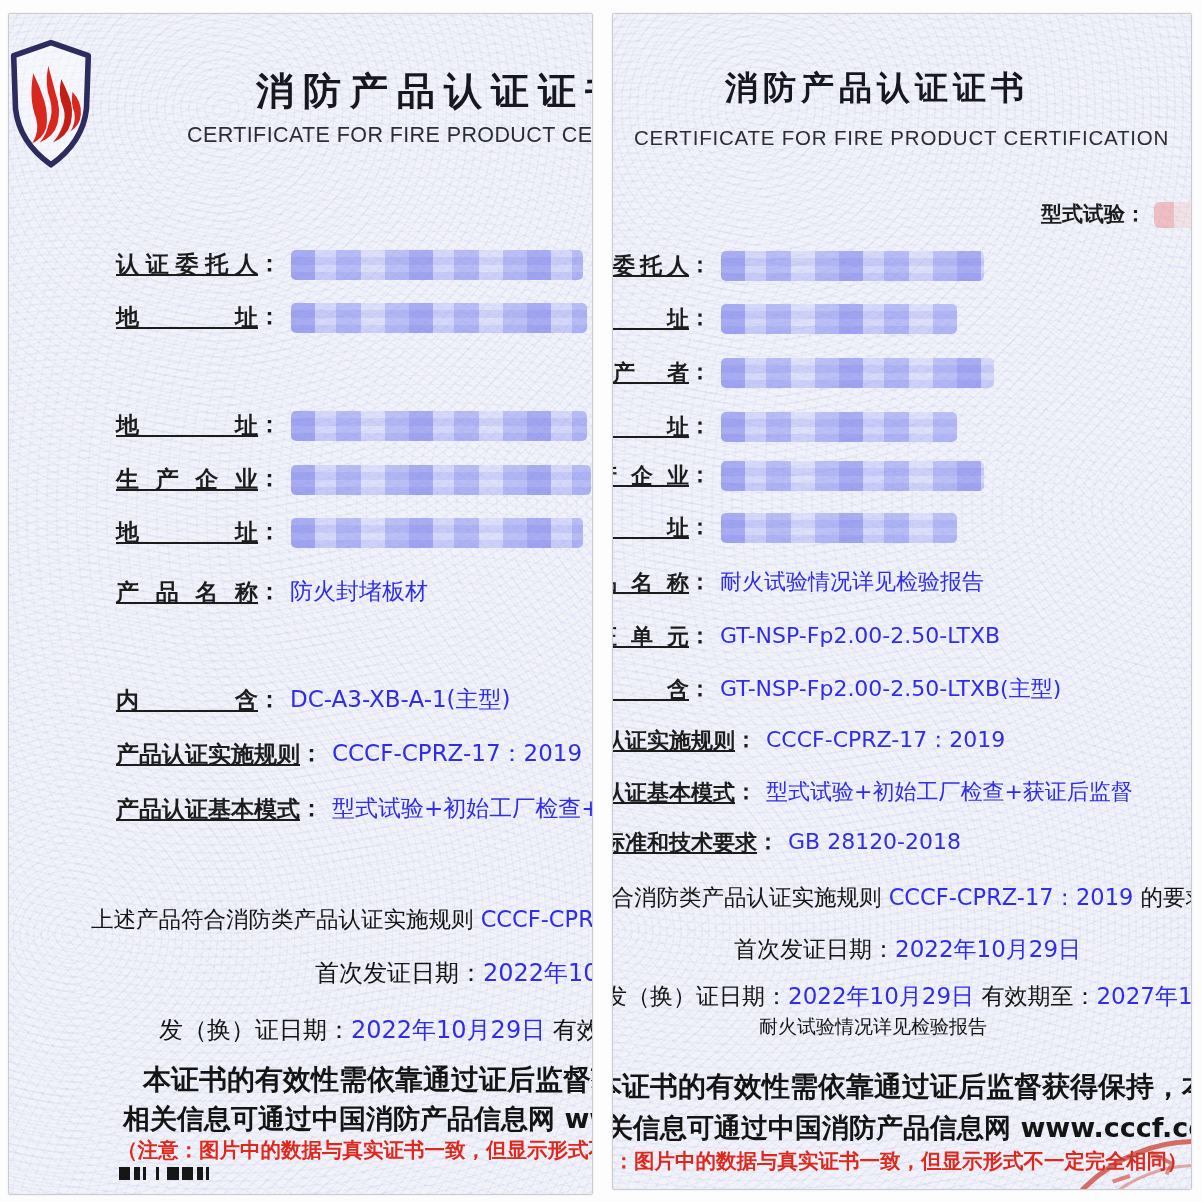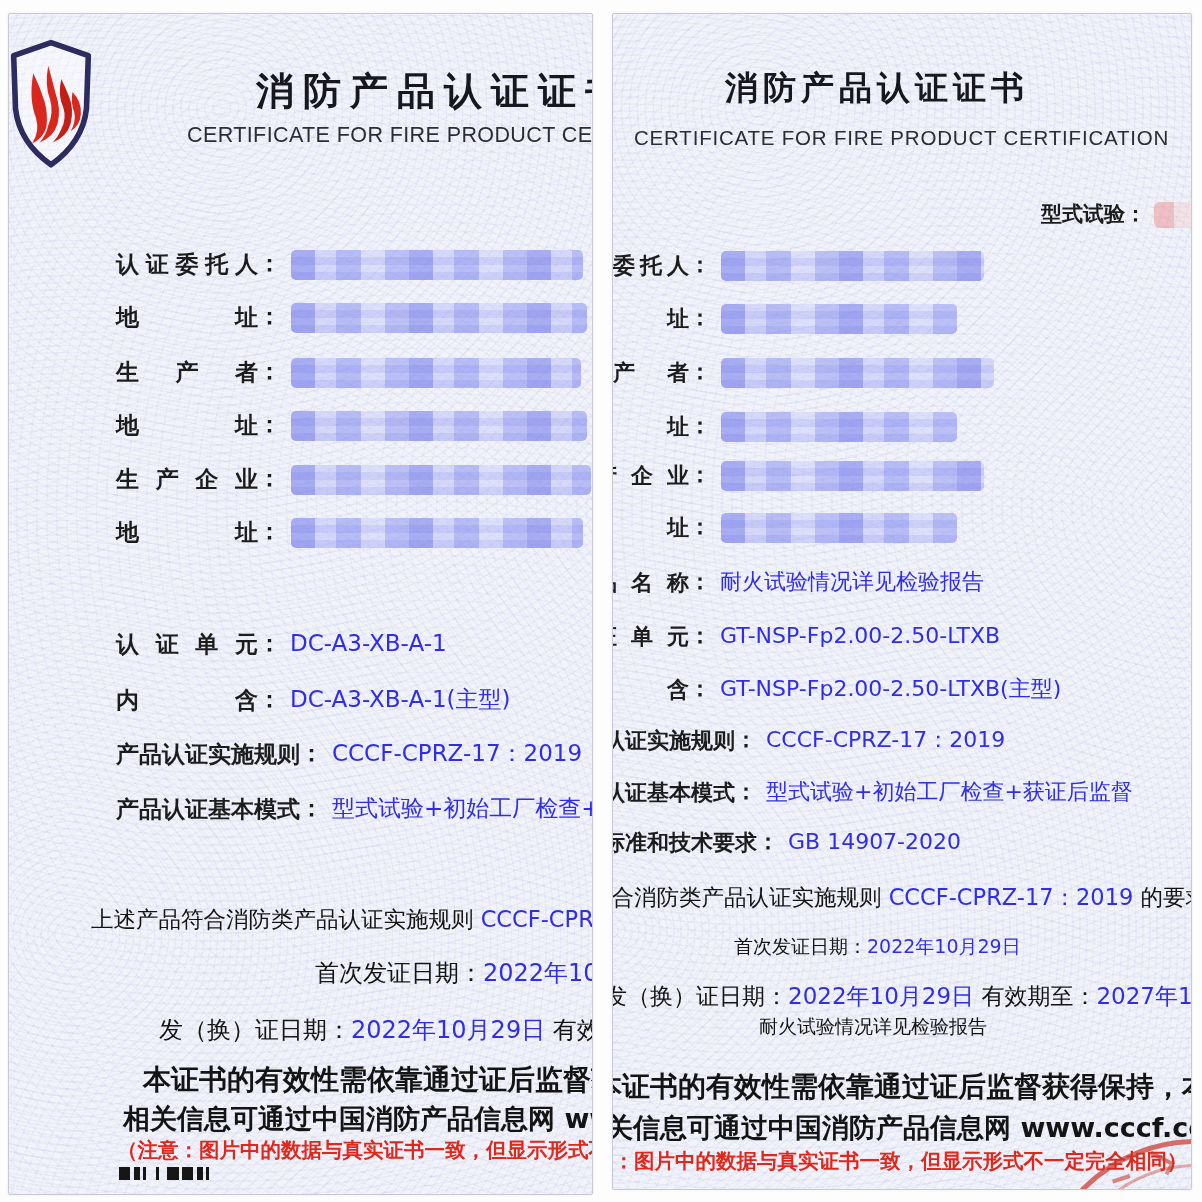--- a/index.html
+++ b/index.html
@@ -30,21 +30,21 @@
   .title-left  { left:247px; top:52px;  font-size:38px; letter-spacing:9px; }
   .title-right { left:174px; top:52px;  font-size:33px; letter-spacing:5px; }
   .subtitle { position:absolute; white-space:nowrap; color:#2c2c34;
               font-family:"Liberation Sans", sans-serif; }
   .subtitle-left  { left:178px; top:109px; font-size:21.5px; letter-spacing:.4px; }
   .subtitle-right { left:83px;  top:112px; font-size:20.5px; letter-spacing:.8px; }
 
   
   .row { position:absolute; white-space:nowrap; }
   .lbl { display:inline-block; text-align:justify; text-align-last:justify;
-         font-weight:bold; color:#1c1c1c; vertical-align:middle; }
+         font-weight:bold; color:#1c1c1c; vertical-align:middle;text-decoration:underline; }
   .card-left  .row { font-size:23px; }
   .card-right .row { font-size:22px; }
   .card-left  .lbl { min-width:142px; }
   .card-right .lbl { min-width:130px; }
   .colon { font-weight:bold; color:#1c1c1c; }
   .val { color:#2f2de6; margin-left:9px; }
 
   
   .mz { display:inline-block; height:30px; vertical-align:-9px; margin-left:10px; border-radius:5px;
         background-color:rgba(190,196,248,.25);
@@ -102,34 +102,31 @@
 
       <div class="title title-left">消防产品认证证书</div>
       <div class="subtitle subtitle-left">CERTIFICATE FOR FIRE PRODUCT CERTIFICATION</div>
 
       <div class="row" style="left:107px; top:234px">
         <span class="lbl">认证委托人</span><span class="colon">：</span><span class="mz" style="width:292px"></span>
       </div>
       <div class="row" style="left:107px; top:287px">
         <span class="lbl">地址</span><span class="colon">：</span><span class="mz" style="width:296px"></span>
       </div>
-      <div class="row" style="left:107px; top:342px">
-        <span class="lbl">生产者</span><span class="colon">：</span><span class="mz" style="width:290px"></span>
-      </div>
       <div class="row" style="left:107px; top:395px">
         <span class="lbl">地址</span><span class="colon">：</span><span class="mz" style="width:296px"></span>
       </div>
       <div class="row" style="left:107px; top:449px">
         <span class="lbl">生产企业</span><span class="colon">：</span><span class="mz" style="width:300px"></span>
       </div>
       <div class="row" style="left:107px; top:502px">
         <span class="lbl">地址</span><span class="colon">：</span><span class="mz" style="width:292px"></span>
       </div>
-      <div class="row" style="left:107px; top:614px">
-        <span class="lbl">认证单元</span><span class="colon">：</span><span class="val">DC-A3-XB-A-1</span>
+      <div class="row" style="left:107px; top:562px">
+        <span class="lbl">产品名称</span><span class="colon">：</span><span class="val">防火封堵板材</span>
       </div>
       <div class="row" style="left:107px; top:670px">
         <span class="lbl">内含</span><span class="colon">：</span><span class="val">DC-A3-XB-A-1(主型)</span>
       </div>
       <div class="row" style="left:107px; top:724px">
         <span class="lbl">产品认证实施规则</span><span class="colon">：</span><span class="val">CCCF-CPRZ-17：2019</span>
       </div>
       <div class="row" style="left:107px; top:779px">
         <span class="lbl">产品认证基本模式</span><span class="colon">：</span><span class="val">型式试验+初始工厂检查+获证后监督</span>
       </div>
@@ -188,27 +185,27 @@
       <div class="row" style="left:8px; top:660px">
         <span class="lbl">内含</span><span class="colon">：</span><span class="val">GT-NSP-Fp2.00-2.50-LTXB(主型)</span>
       </div>
       <div class="row" style="left:8px; top:711px">
         <span class="lbl">产品认证实施规则</span><span class="colon">：</span><span class="val">CCCF-CPRZ-17：2019</span>
       </div>
       <div class="row" style="left:8px; top:763px">
         <span class="lbl">产品认证基本模式</span><span class="colon">：</span><span class="val">型式试验+初始工厂检查+获证后监督</span>
       </div>
       <div class="row" style="left:8px; top:813px">
-        <span class="lbl">产品标准和技术要求</span><span class="colon">：</span><span class="val">GB 14907-2020</span>
+        <span class="lbl">产品标准和技术要求</span><span class="colon">：</span><span class="val">GB 28120-2018</span>
       </div>
 
       <div class="st" style="left:-52px; top:868px; font-size:22.5px">
         <span>上述产品符合消防类产品认证实施规则 </span><span class="blue">CCCF-CPRZ-17：2019</span><span> 的要求</span>
       </div>
-      <div class="st" style="left:183px; top:920px; font-size:19px">
+      <div class="st" style="left:183px; top:920px; font-size:23px">
         <span>首次发证日期</span><span>：</span><span class="blue">2022年10月29日</span>
       </div>
       <div class="st" style="left:53px; top:967px; font-size:23px">
         <span>发（换）证日期</span><span>：</span><span class="blue">2022年10月29日</span><span> 有效期至</span><span>：</span><span class="blue">2027年10月29日</span>
       </div>
       <div class="st" style="left:208px; top:1000px; font-size:19px">耐火试验情况详见检验报告</div>
       <div class="st" style="left:43px; top:1054px; font-size:28px; font-weight:bold">本证书的有效性需依靠通过证后监督获得保持，本证书</div>
       <div class="st" style="left:28px; top:1096px; font-size:27px; font-weight:bold">相关信息可通过中国消防产品信息网 www.cccf.com.cn</div>
       <div class="st red-note" style="left:1px; top:1133px; font-size:20.5px">（注意：图片中的数据与真实证书一致，但显示形式不一定完全相同）</div>
 

